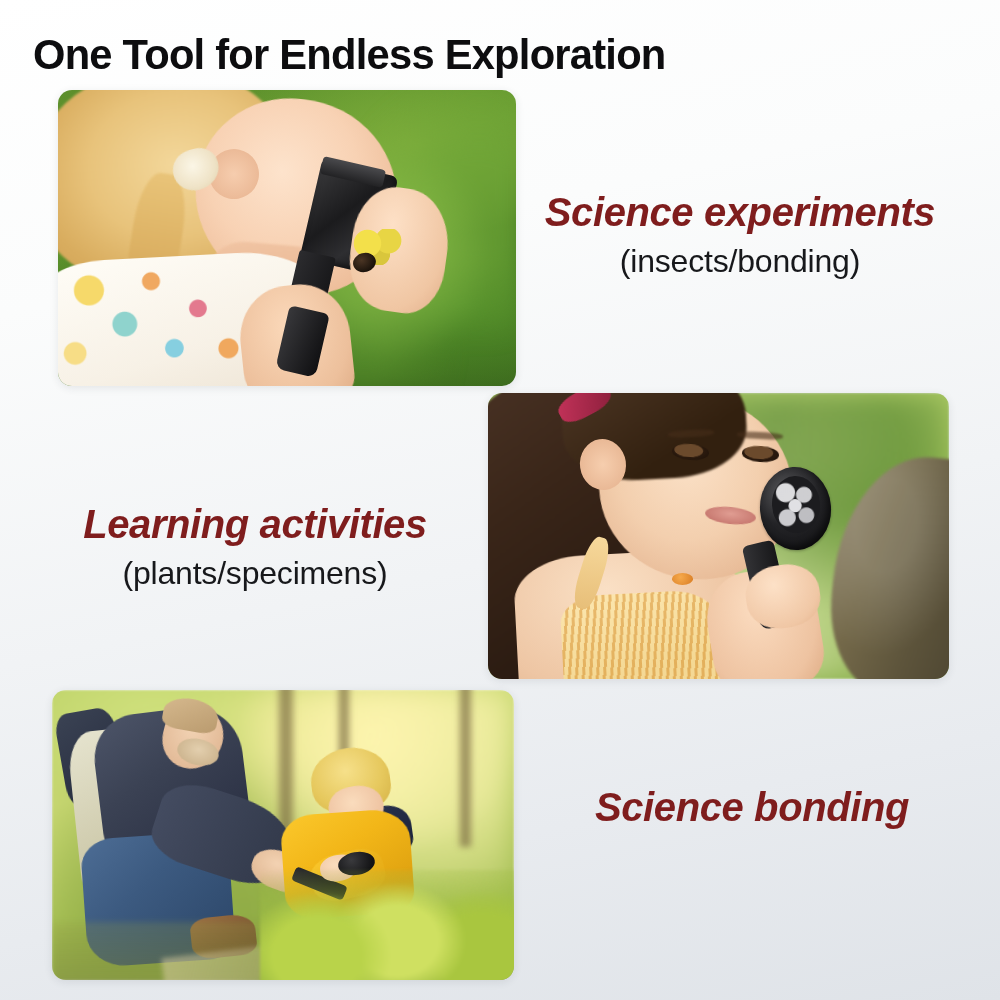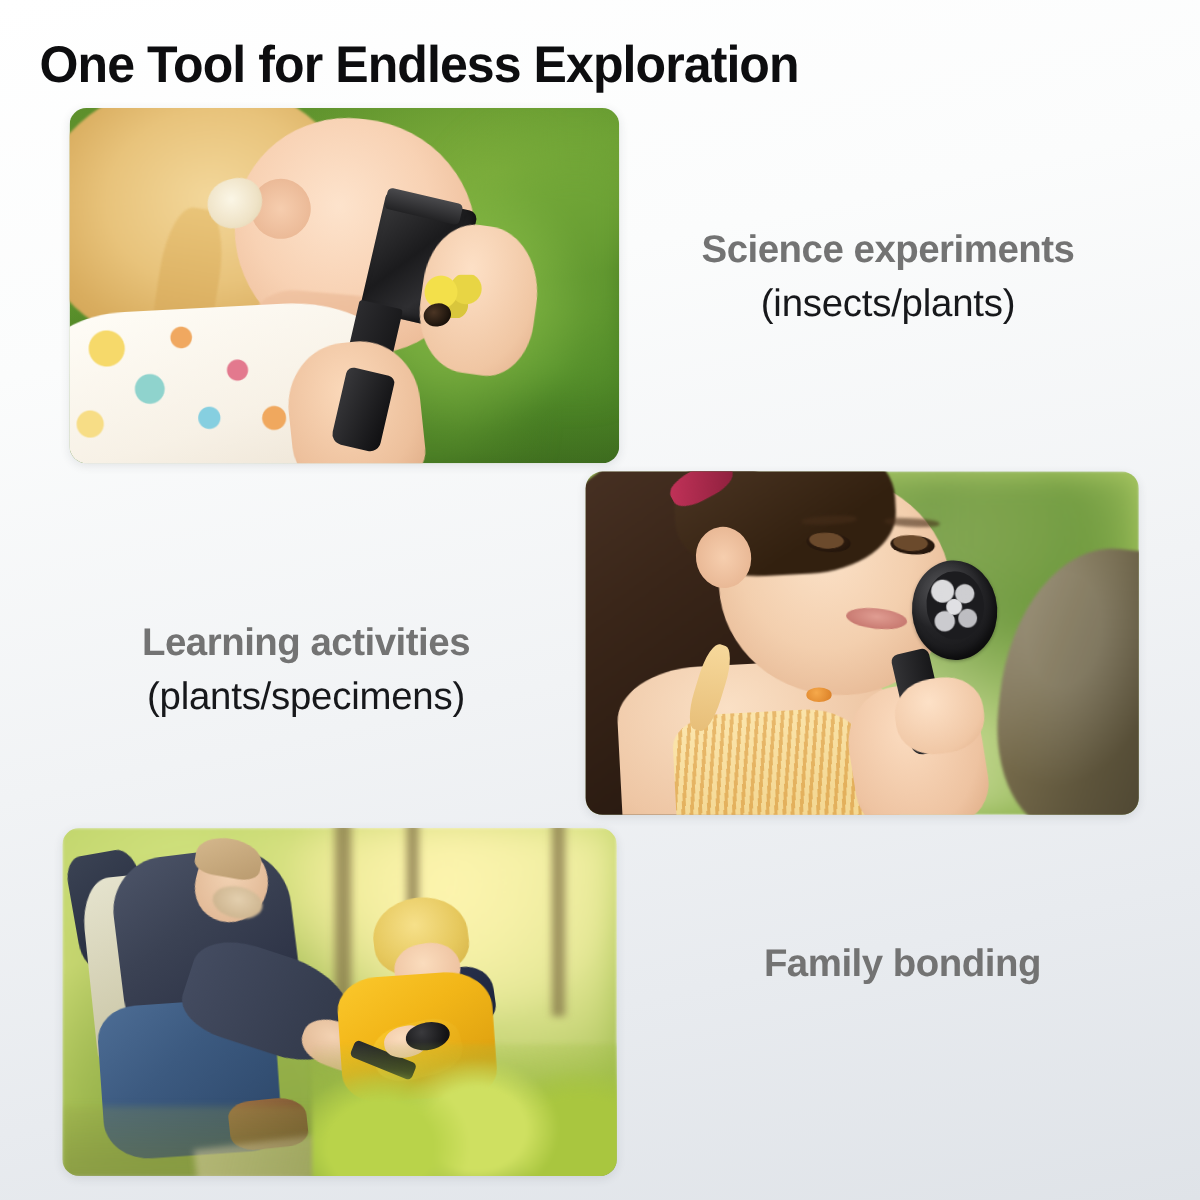--- a/index.html
+++ b/index.html
@@ -516,39 +516,40 @@
   .p3-path {
     position:absolute; left:24%; bottom:-2%; width:26%; height:12%;
     background: linear-gradient(110deg, rgba(215,205,160,.55), rgba(185,175,130,.4));
     transform: rotate(-7deg);
     filter: blur(2.5px);
   }
 
   
   .caption { position: absolute; text-align: center; }
   .caption .cap-title {
-    font-size: 32px;
+    font-size: 40px;
     font-weight: 700;
-    color: #737373;
+    color: #7f1d1d;
     letter-spacing: -0.4px;
     line-height: 1.12;
     white-space: nowrap;
+    font-style: italic;
   }
   .caption .cap-sub {
     font-size: 32px;
     font-weight: 400;
     color: #17181b;
     letter-spacing: -0.2px;
     line-height: 1.2;
     margin-top: 7px;
     white-space: nowrap;
   }
 
   #caption-science  { left: 525px; top: 190px; width: 430px; }
-  #caption-learning { left: 55px;  top: 518px; width: 400px; }
+  #caption-learning { left: 55px;  top: 502px; width: 400px; }
   #caption-family   { left: 552px; top: 785px; width: 400px; }
 </style>
 </head>
 <body>
 
 <div class="page-title">One Tool for Endless Exploration</div>
 
 <div class="photo" id="panel-science">
   <div class="scene">
     <div class="p1-bg"></div>
@@ -567,21 +568,21 @@
     <div class="p1-handR"></div>
     <div class="p1-flower"></div>
     <div class="p1-bug"></div>
     <div class="p1-armL"></div>
     <div class="p1-mag-handle"></div>
   </div>
 </div>
 
 <div class="caption" id="caption-science">
   <div class="cap-title">Science experiments</div>
-  <div class="cap-sub">(insects/plants)</div>
+  <div class="cap-sub">(insects/bonding)</div>
 </div>
 
 <div class="photo" id="panel-learning">
   <div class="scene">
     <div class="p2-bg"></div>
     <div class="p2-tree"></div>
     <div class="p2-hair"></div>
     <div class="p2-body"></div>
     <div class="p2-head"></div>
     <div class="p2-hairtop"></div>
@@ -632,14 +633,14 @@
     <div class="p3-boy-mag-h"></div>
     <div class="p3-boy-hand"></div>
     <div class="p3-boy-mag"></div>
     <div class="p3-ground"></div>
     <div class="p3-path"></div>
     <div class="p3-fern"></div>
   </div>
 </div>
 
 <div class="caption" id="caption-family">
-  <div class="cap-title">Family bonding</div>
+  <div class="cap-title">Science bonding</div>
 </div>
 
 </body></html>

